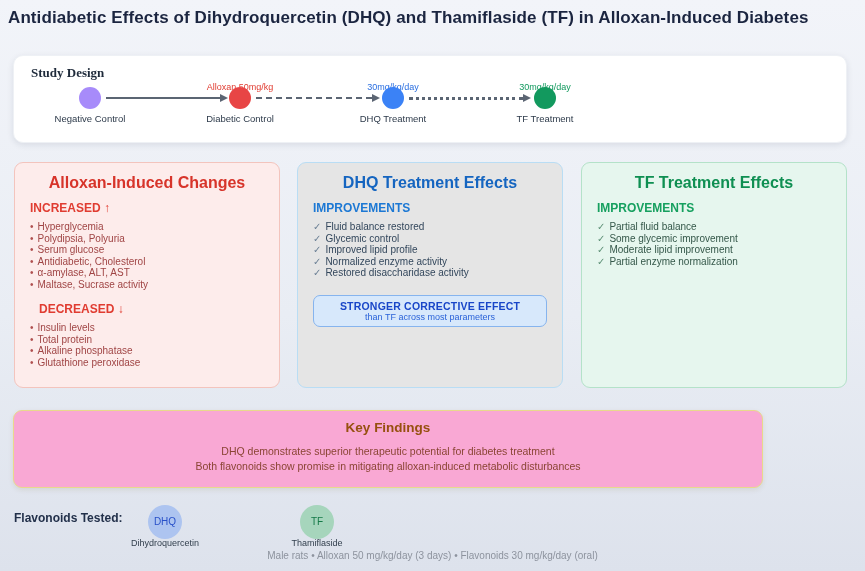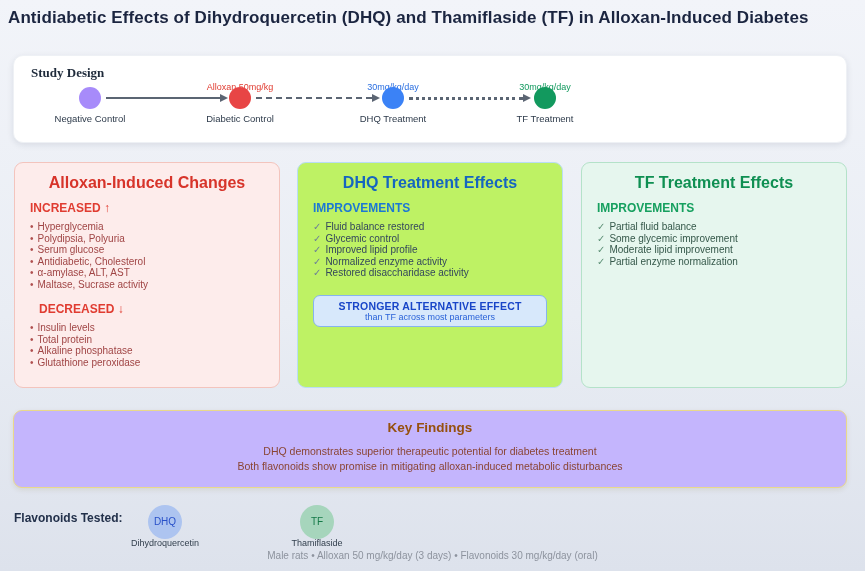--- a/index.html
+++ b/index.html
@@ -34,21 +34,21 @@
   .aline{ flex:1; height:0; border-top:2px solid #5b6573; }
   .aline.dashed{ border-top-style:dashed; }
   .aline.dotted{ border-top-style:dotted; border-top-width:3px; }
   .ahead{ width:0; height:0; border-left:8px solid #5b6573;
     border-top:4.5px solid transparent; border-bottom:4.5px solid transparent; }
 
   
   .panel{ position:absolute; top:162px; width:266px; height:226px;
     border-radius:9px; padding:9px 15px; }
   .panel-red{ left:14px; background:#fdeceb; border:1px solid #f3c4bd; }
-  .panel-blue{ left:297px; background:#bef264; border:1px solid #b9ddf4; }
+  .panel-blue{ left:297px; background:#e5e5e5; border:1px solid #b9ddf4; }
   .panel-green{ left:581px; background:#e6f6ee; border:1px solid #b4e2c9; }
   .panel-title{ text-align:center; font-size:16px; font-weight:bold; margin:2px 0 9px; }
   .panel-red  .panel-title{ color:#d7342a; }
   .panel-blue .panel-title{ color:#1565c0; }
   .panel-green .panel-title{ color:#0f8f52; }
   .sec-head{ font-size:12px; font-weight:bold; margin:7px 0 6px; }
   .sec-red{ color:#e03c31; } .sec-blue{ color:#1c78d4; } .sec-green{ color:#16a05f; }
   ul.items{ list-style:none; }
   ul.items li{ font-size:10px; line-height:11.5px; display:flex; }
   .li-mark{ margin-right:4px; }
@@ -62,22 +62,22 @@
   .hl-blue{ margin-top:16px; background:#d7e8fb; border:1.5px solid #86b4ee; }
   .hl-green{ margin-top:26px; background:#def5e8; border:1.5px solid #53bd88; padding:2px; }
   .hl-title{ font-size:10.5px; font-weight:bold; letter-spacing:.2px; }
   .hl-blue .hl-title{ color:#1946c8; }
   .hl-green .hl-title{ color:#0c7a42; }
   .hl-sub{ font-size:9px; }
   .hl-blue .hl-sub{ color:#2a62d8; }
   .hl-green .hl-sub{ color:#2f9e63; }
 
   
-  .key-card{ position:absolute; left:13px; top:410px; width:834px; height:78px;
-    background:#c4b5fd; border:1px solid #e9d88c; border-radius:9px;
+  .key-card{ position:absolute; left:13px; top:410px; width:750px; height:78px;
+    background:#f9a8d4; border:1px solid #e9d88c; border-radius:9px;
     box-shadow:0 2px 5px rgba(120,100,30,.12); text-align:center; padding-top:9px; }
   .key-title{ font-size:13.5px; font-weight:bold; color:#96500f; margin-bottom:9px; }
   .key-line{ font-size:10.5px; color:#8a4534; line-height:15px; }
 
   
   .flav-label{ position:absolute; left:14px; top:511px; font-size:12px; font-weight:bold; color:#22304a; }
   .flav-circle{ position:absolute; width:34px; height:34px; border-radius:50%;
     top:505px; text-align:center; line-height:34px; font-size:10px; font-weight:normal; }
   .fc-dhq{ left:148px; background:#adc4f0; color:#2850c8; }
   .fc-tf{ left:300px; background:#a6d5bc; color:#157a48; }
@@ -202,21 +202,21 @@
     <li>
         <span class="li-mark">✓</span>
         <span>Normalized enzyme activity</span>
       </li>
     <li>
         <span class="li-mark">✓</span>
         <span>Restored disaccharidase activity</span>
       </li>
   </ul>
   <div class="hl-box hl-blue">
-    <div class="hl-title">STRONGER ALTERNATIVE EFFECT</div>
+    <div class="hl-title">STRONGER CORRECTIVE EFFECT</div>
     <div class="hl-sub">than TF across most parameters</div>
   </div>
 </section>
 
 <section class="panel panel-green">
   <h3 class="panel-title">TF Treatment Effects</h3>
   <div class="sec-head sec-green">IMPROVEMENTS</div>
   <ul class="items">
     <li>
         <span class="li-mark">✓</span>

